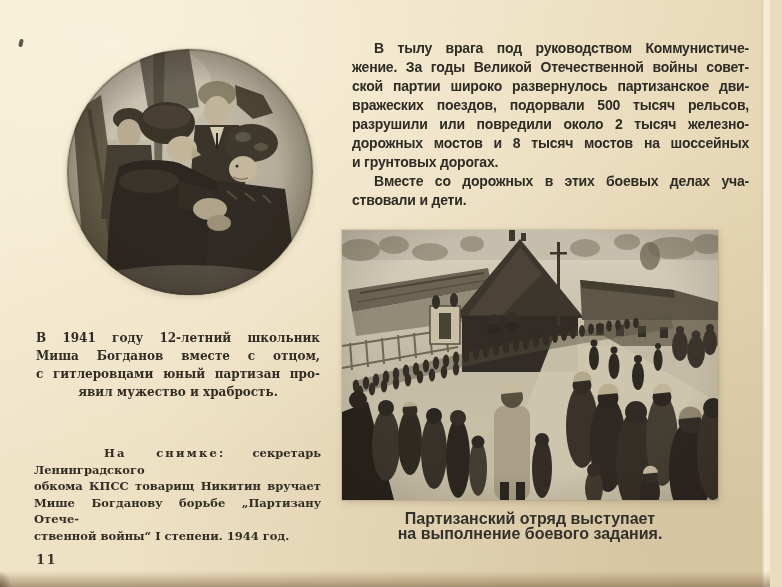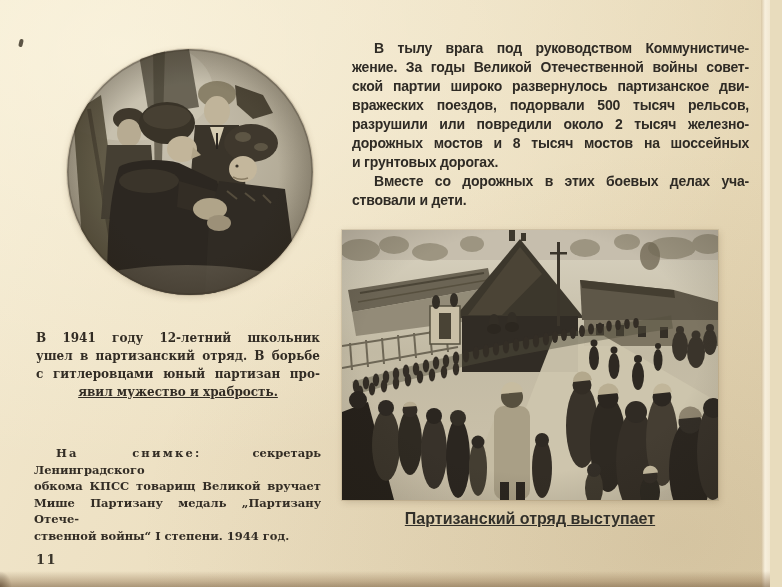--- a/index.html
+++ b/index.html
@@ -13,29 +13,29 @@
   }
   .serif { font-family:"DejaVu Serif", serif; }
   .sans  { font-family:"Liberation Sans", sans-serif; }
 
   .abs { position:absolute; }
 
   
   .jl  { text-align:justify; text-align-last:justify; }
   .ind { text-indent:22px; }
   .ll  { text-align:right; text-align-last:left; }
-  .cl  { text-align:left; text-align-last:center;text-decoration:underline; }
+  .cl  { text-align:left; text-align-last:center; }
 
   .intro { left:352px; top:39px; width:397px;
            font-size:14px; line-height:19px; letter-spacing:-0.2px; color:#2f2b25; }
   .story { left:36px; top:329px; width:284px;
            font-size:12px; line-height:18px; color:#322c24; }
   .note  { left:34px; top:445px; width:287px;
            font-size:11.5px; line-height:16.5px; color:#332d25; }
-  .note .lsp { letter-spacing:2.2px; }
+  .note .lsp { letter-spacing:2.2px;margin-left:48px; }
   .caption { left:342px; top:512px; width:376px;
              font-size:16px; line-height:14.5px; color:#32302a; }
   .pagenum { left:36px; top:552px; font-size:13px; letter-spacing:1.5px; color:#3a352b; }
 
   .circle-photo {
     left:67px; top:49px; width:246px; height:246px; border-radius:50%; overflow:hidden;
     box-shadow:0 0 0 1px rgba(120,100,70,.18), 0 2px 7px rgba(90,70,40,.20);
   }
   .village-photo {
     left:342px; top:230px; width:376px; height:270px; overflow:hidden;
@@ -308,33 +308,34 @@
         <circle cx="252" cy="240" r="7" fill="#332e27"></circle>
       <ellipse cx="308" cy="262" rx="10" ry="16" fill="#2e2a23"></ellipse>
         <circle cx="308" cy="246" r="7.5" fill="#352f28"></circle>
       <path d="M301,244 a7.5,7.5 0 0 1 15,-1.5" fill="#cbc0a4"></path>
       <rect width="376" height="270" fill="url(#vig)"></rect>
     </svg>
   </div>
 
   <div class="abs story serif">
     <div class="jl">В 1941 году 12-летний школьник</div>
-    <div class="jl">ушел в партизанский отряд. В борьбе</div>
+    <div class="jl">Миша Богданов вместе с отцом,</div>
     <div class="jl">с гитлеровцами юный партизан про-</div>
     <div class="cl">явил мужество и храбрость.</div>
   </div>
 
   <div class="abs note serif">
     <div class="jl ind">
       <span class="lsp">На снимке:</span><span> секретарь Ленинградского</span>
     </div>
-    <div class="jl">обкома КПСС товарищ Великой вручает</div>
-    <div class="jl">Мише Партизану медаль „Партизану Отече-</div>
+    <div class="jl">обкома КПСС товарищ Никитин вручает</div>
+    <div class="jl">Мише Богданову борьбе „Партизану Отече-</div>
     <div class="ll">ственной войны“ I степени. 1944 год.</div>
   </div>
 
   <div class="abs caption sans">
     <div class="cl">Партизанский отряд выступает</div>
+    <div class="cl">на выполнение боевого задания.</div>
   </div>
 
   <div class="abs pagenum serif">11</div>
 
 </div>
 
 </body></html>

